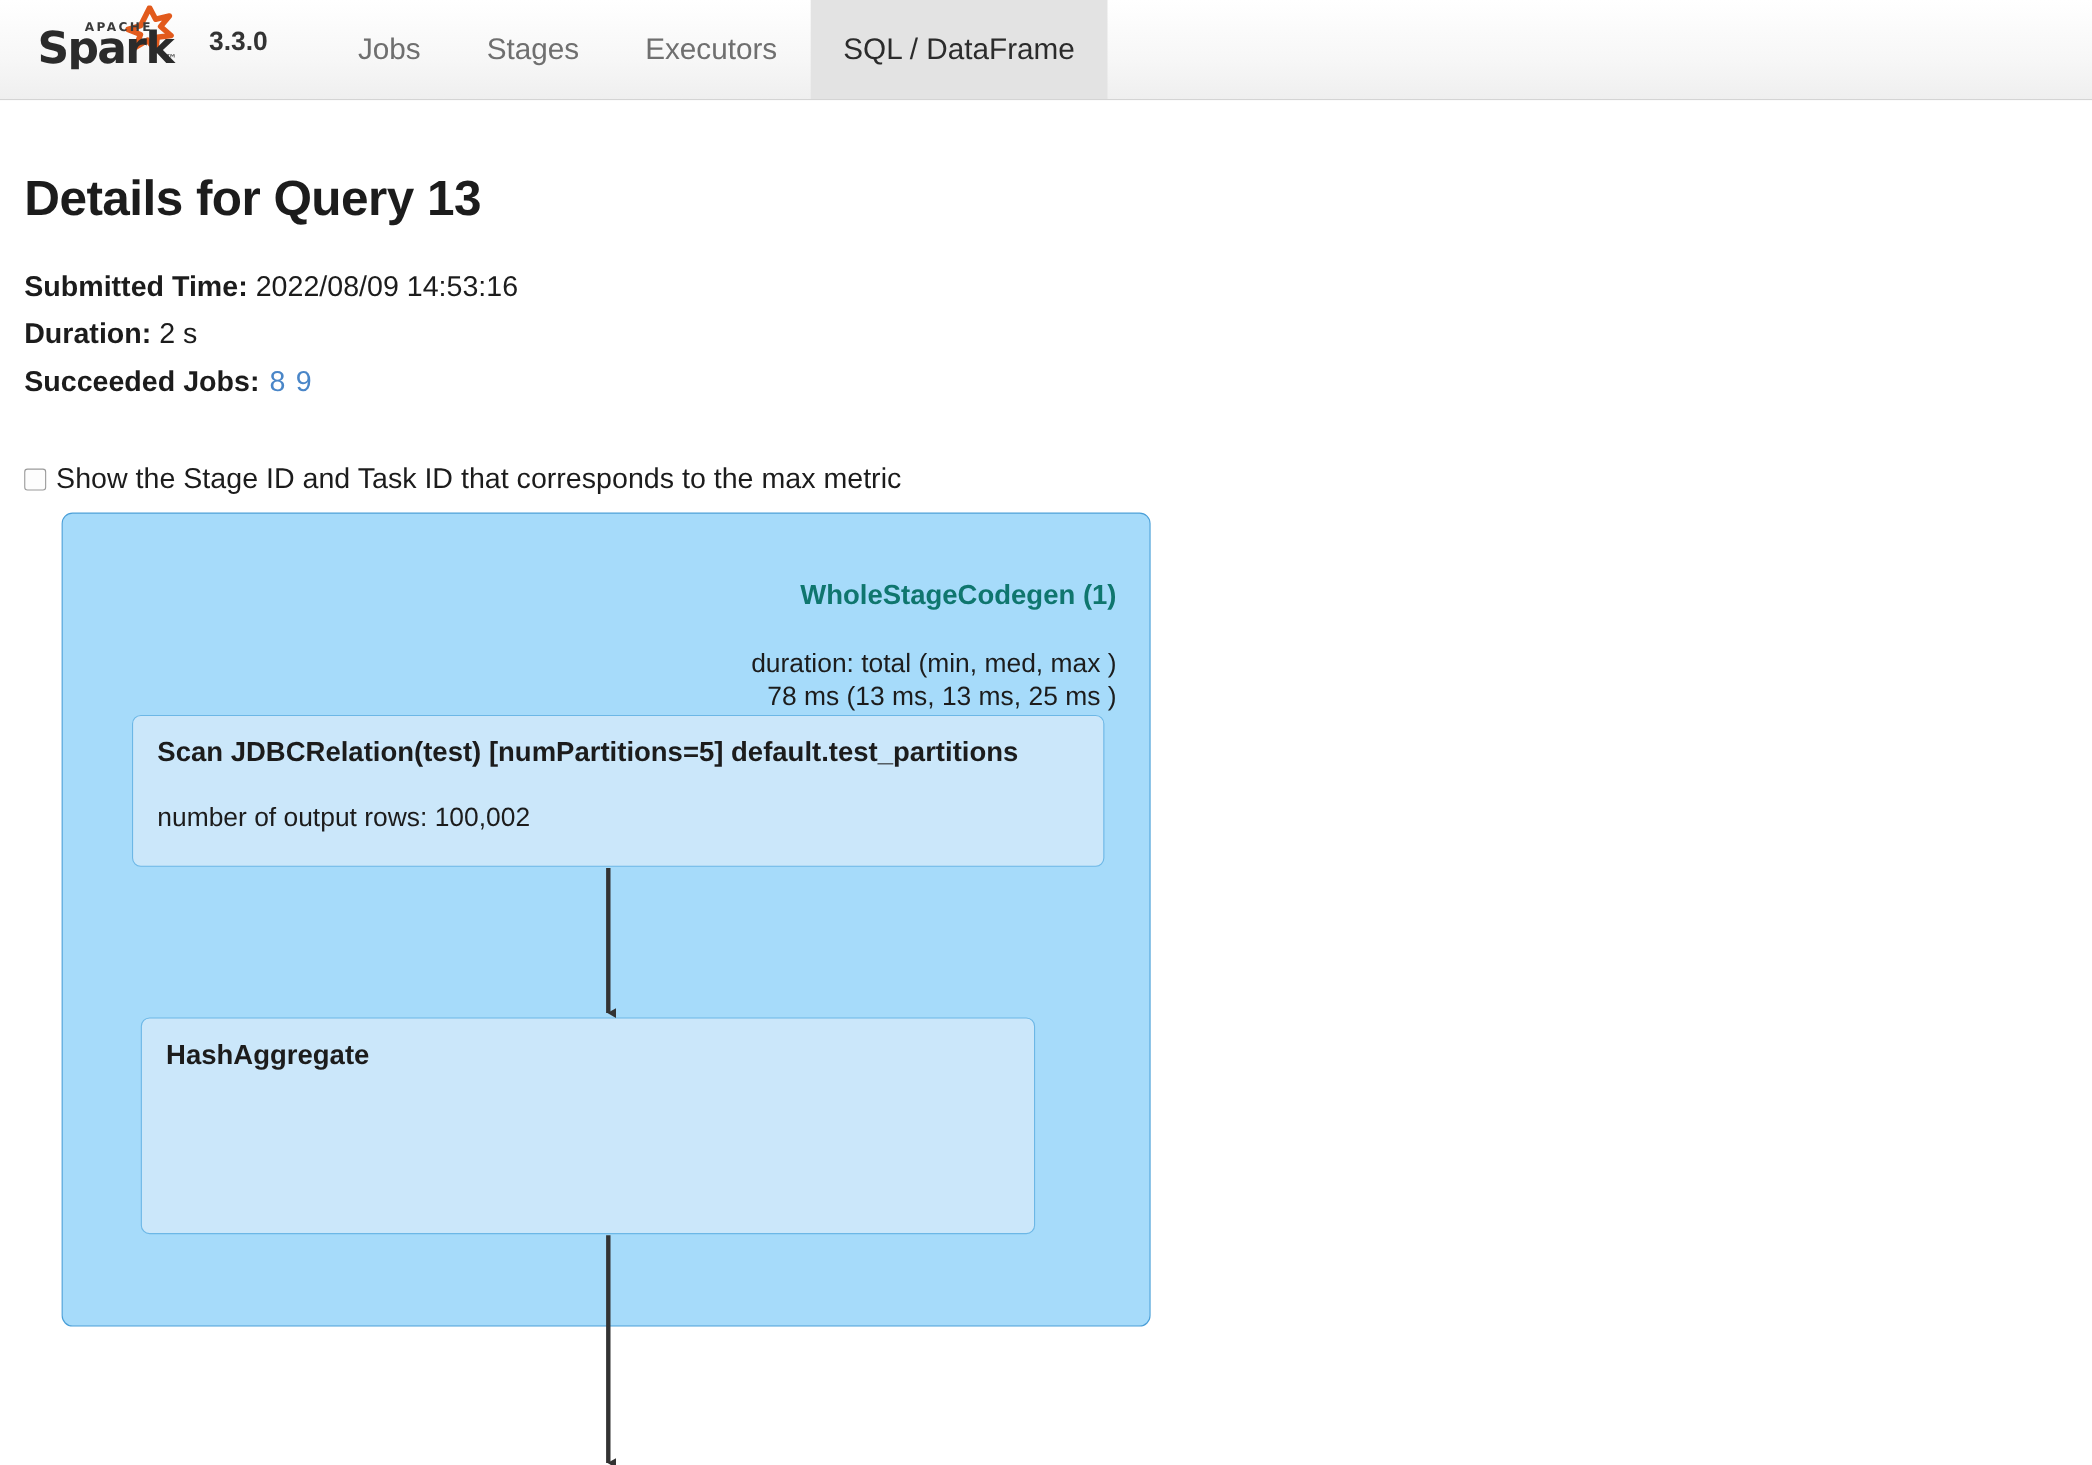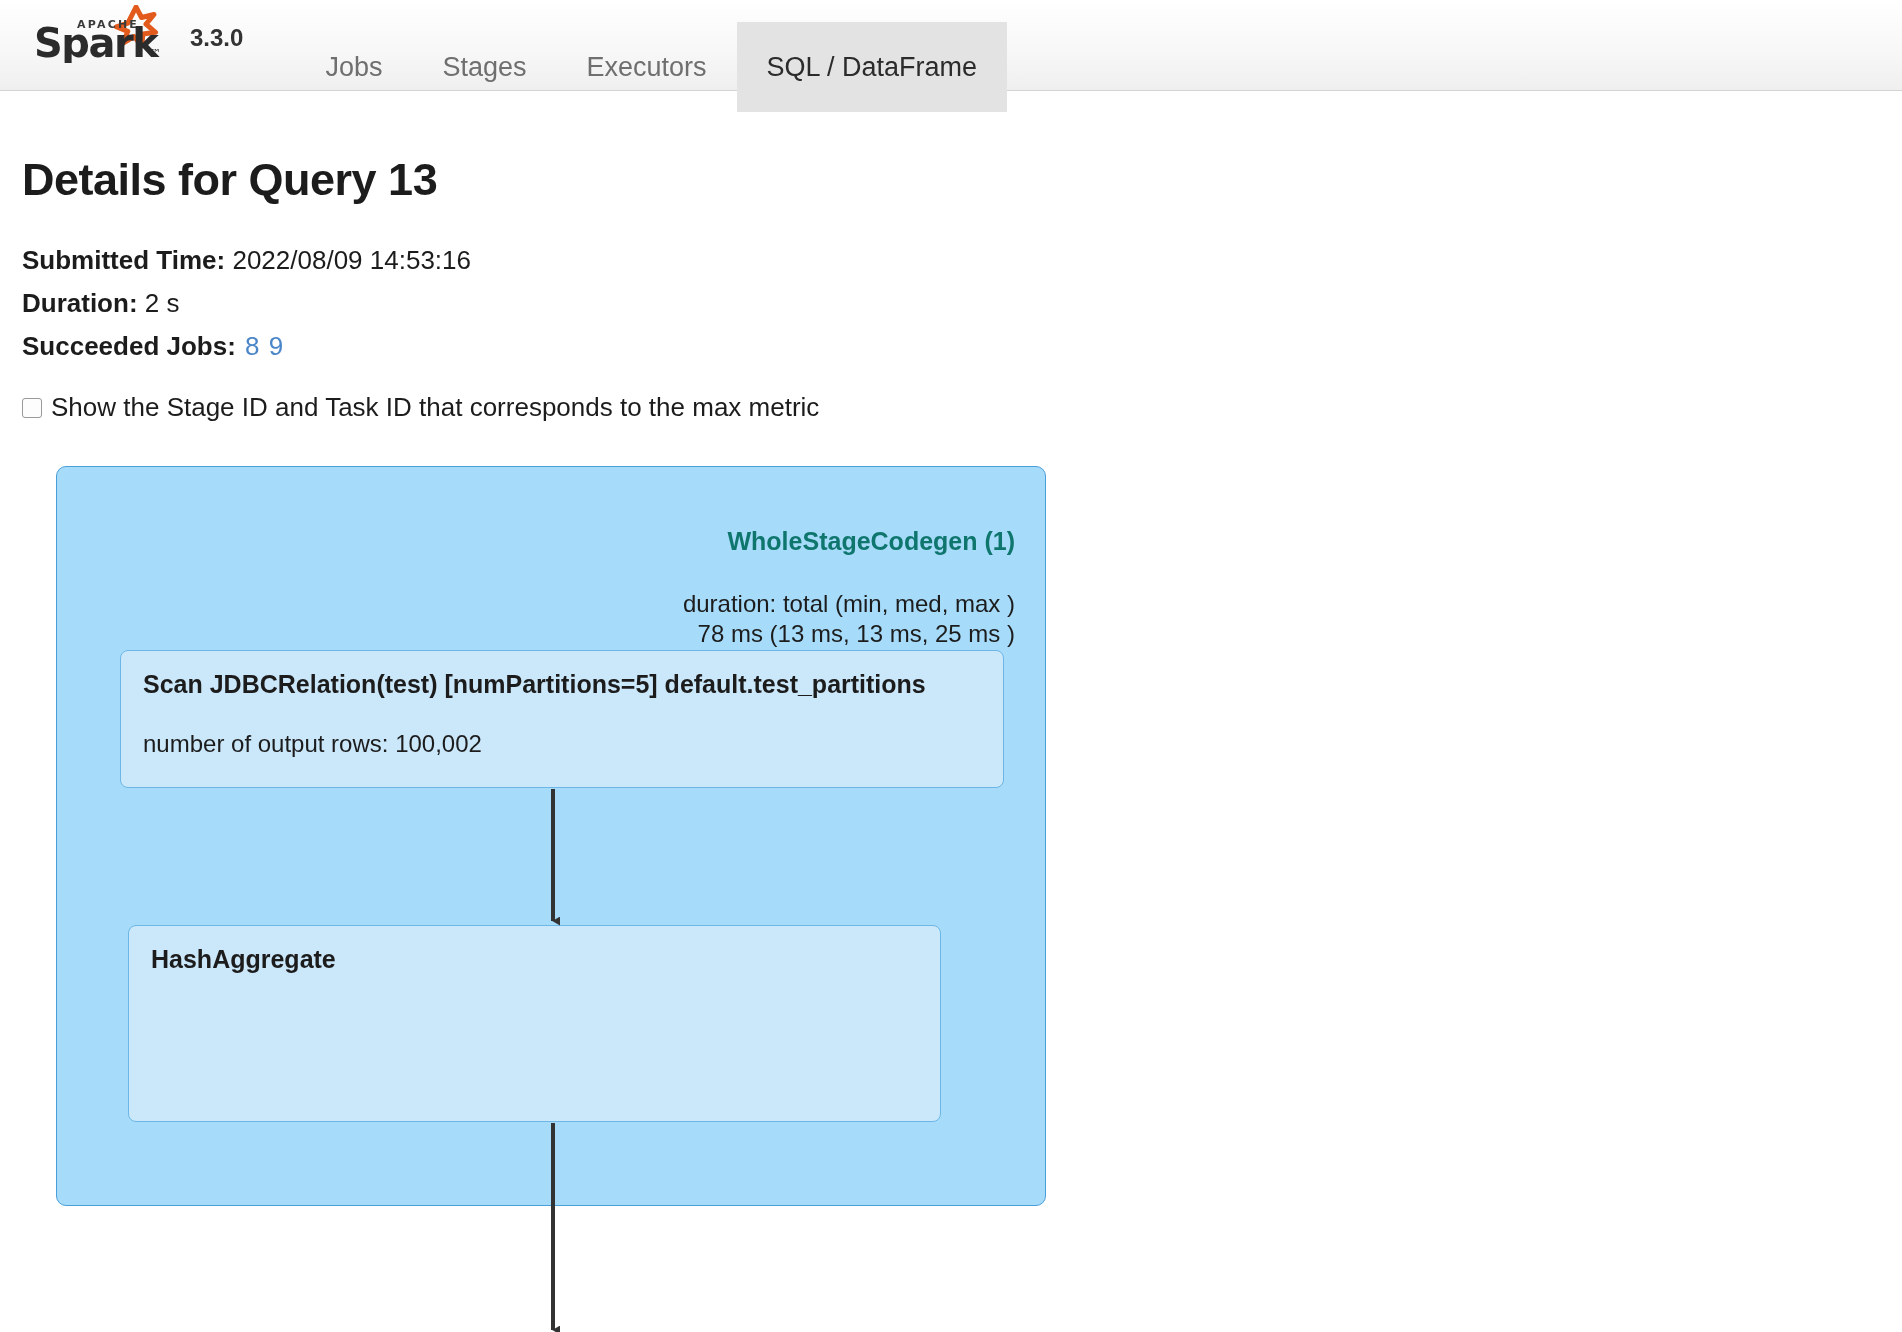--- a/index.html
+++ b/index.html
@@ -48,21 +48,20 @@
     color: #333333;
     margin-left: 8px;
     margin-top: 8px;
     letter-spacing: 0px;
   }
   #navtabs {
     display: flex;
     align-items: stretch;
     height: 90px;
     margin-left: 44px;
-    margin-top: 22px;
   }
   .navtab {
     display: flex;
     align-items: center;
     padding: 0 30px;
     font-size: 27px;
     color: #6f6f6f;
     height: 90px;
     box-sizing: border-box;
     text-decoration: none;
@@ -105,21 +104,21 @@
   .joblink {
     color: #4a86c8;
     text-decoration: none;
     margin-left: 2px;
   }
 
   
   #checkbox-row {
     position: absolute;
     left: 22px;
-    top: 392px;
+    top: 420px;
     display: flex;
     align-items: center;
     gap: 9px;
     font-size: 26px;
     color: #1c1c1c;
     white-space: nowrap;
   }
   #stage-task-checkbox {
     width: 20px;
     height: 20px;

